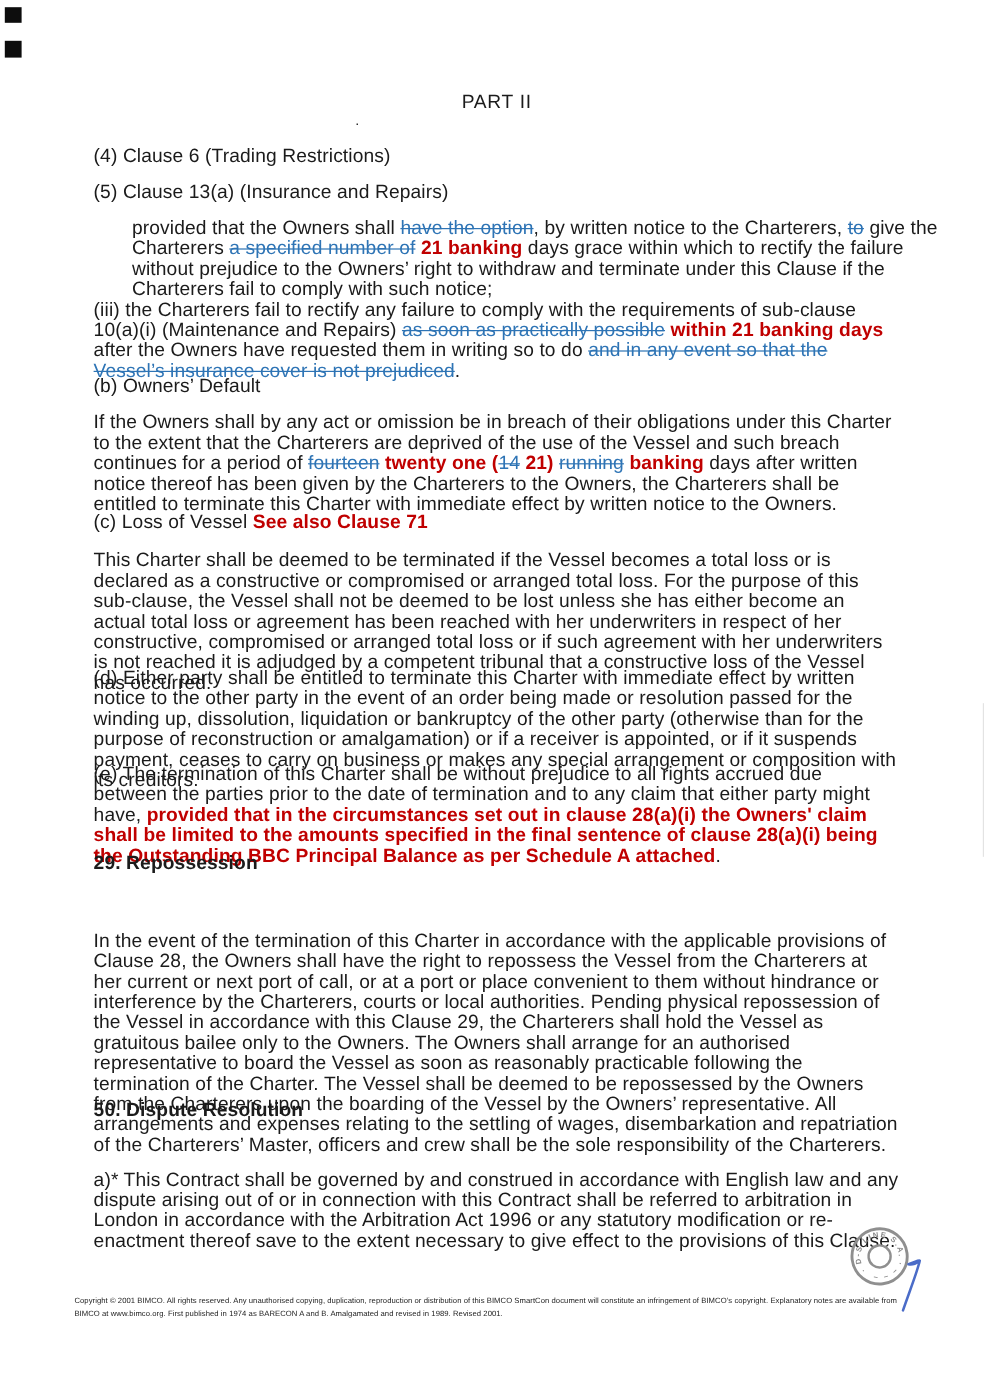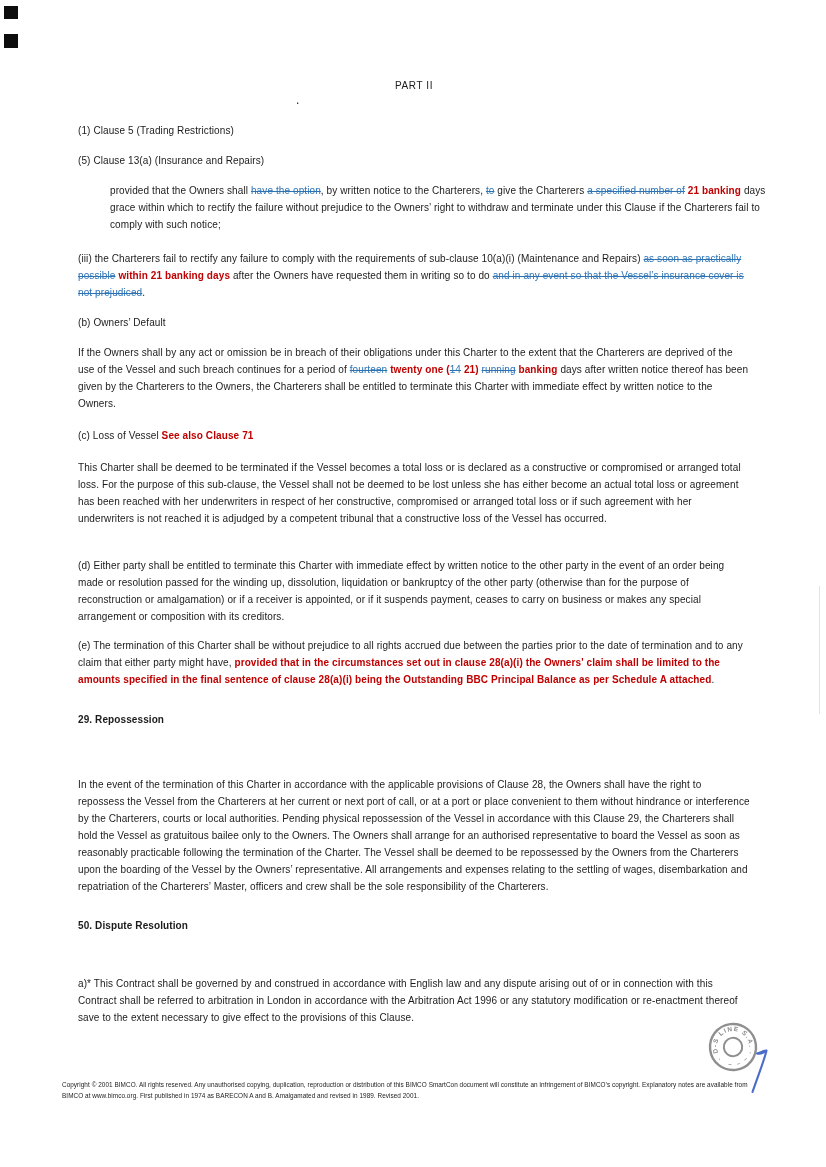--- a/index.html
+++ b/index.html
@@ -9,21 +9,21 @@
     background:#ffffff;
     font-family:"Liberation Sans", sans-serif;
     color:#1b1b1b;
     overflow:hidden;
   }
   
   #doc .block{
     position:absolute;
     left:78px;
     width:672px;
-    font-size:10px;
+    font-size:16px;
     line-height:17px;
     color:#1b1b1b;
     letter-spacing:0.1px;
   }
   #doc .title{text-align:center;letter-spacing:0.6px;}
   #doc .heading{font-weight:700;}
   #doc .block:nth-child(1){top:77px;}
   #doc .block:nth-child(2){top:122px;}
   #doc .block:nth-child(3){top:152px;}
   #doc .block:nth-child(4){top:182px;margin-left:32px;}
@@ -70,21 +70,21 @@
 
   <div class="mark mark-1"></div>
   <div class="mark mark-2"></div>
 
   <div class="edge-line"></div>
 
   <div class="stray-dot">.</div>
 
   <div id="doc">
       <div class="block title"><span>PART II</span></div>
-      <div class="block"><span>(1) Clause 5 (Trading Restrictions)</span></div>
+      <div class="block"><span>(4) Clause 6 (Trading Restrictions)</span></div>
       <div class="block"><span>(5) Clause 13(a) (Insurance and Repairs)</span></div>
       <div class="block"><span>provided that the Owners shall </span><span class="del">have the option</span><span>, by written notice to the Charterers, </span><span class="del">to</span><span> give the Charterers </span><span class="del">a specified number of</span><span> </span><span class="ins">21 banking</span><span> days grace within which to rectify the failure without prejudice to the Owners’ right to withdraw and terminate under this Clause if the Charterers fail to comply with such notice;</span></div>
       <div class="block"><span>(iii) the Charterers fail to rectify any failure to comply with the requirements of sub-clause 10(a)(i) (Maintenance and Repairs) </span><span class="del">as soon as practically possible</span><span> </span><span class="ins">within 21 banking days</span><span> after the Owners have requested them in writing so to do </span><span class="del">and in any event so that the Vessel’s insurance cover is not prejudiced</span><span>.</span></div>
       <div class="block"><span>(b) Owners’ Default</span></div>
       <div class="block"><span>If the Owners shall by any act or omission be in breach of their obligations under this Charter to the extent that the Charterers are deprived of the use of the Vessel and such breach continues for a period of </span><span class="del">fourteen</span><span> </span><span class="ins">twenty one</span><span> </span><span class="ins">(</span><span class="del">14</span><span class="ins"> 21)</span><span> </span><span class="del">running</span><span> </span><span class="ins">banking</span><span> days after written notice thereof has been given by the Charterers to the Owners, the Charterers shall be entitled to terminate this Charter with immediate effect by written notice to the Owners.</span></div>
       <div class="block"><span>(c) Loss of Vessel </span><span class="ins">See also Clause 71</span></div>
       <div class="block"><span>This Charter shall be deemed to be terminated if the Vessel becomes a total loss or is declared as a constructive or compromised or arranged total loss. For the purpose of this sub-clause, the Vessel shall not be deemed to be lost unless she has either become an actual total loss or agreement has been reached with her underwriters in respect of her constructive, compromised or arranged total loss or if such agreement with her underwriters is not reached it is adjudged by a competent tribunal that a constructive loss of the Vessel has occurred.</span></div>
       <div class="block"><span>(d) Either party shall be entitled to terminate this Charter with immediate effect by written notice to the other party in the event of an order being made or resolution passed for the winding up, dissolution, liquidation or bankruptcy of the other party (otherwise than for the purpose of reconstruction or amalgamation) or if a receiver is appointed, or if it suspends payment, ceases to carry on business or makes any special arrangement or composition with its creditors.</span></div>
       <div class="block"><span>(e) The termination of this Charter shall be without prejudice to all rights accrued due between the parties prior to the date of termination and to any claim that either party might have, </span><span class="ins">provided that in the circumstances set out in clause 28(a)(i) the Owners' claim shall be limited to the amounts specified in the final sentence of clause 28(a)(i) being the Outstanding BBC Principal Balance as per Schedule A attached</span><span>.</span></div>
       <div class="block heading"><span>29. Repossession</span></div>

